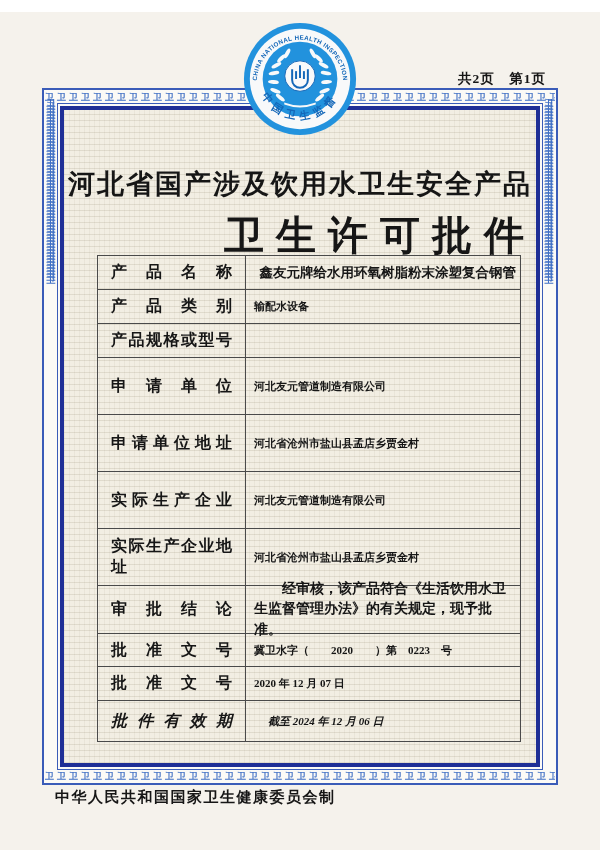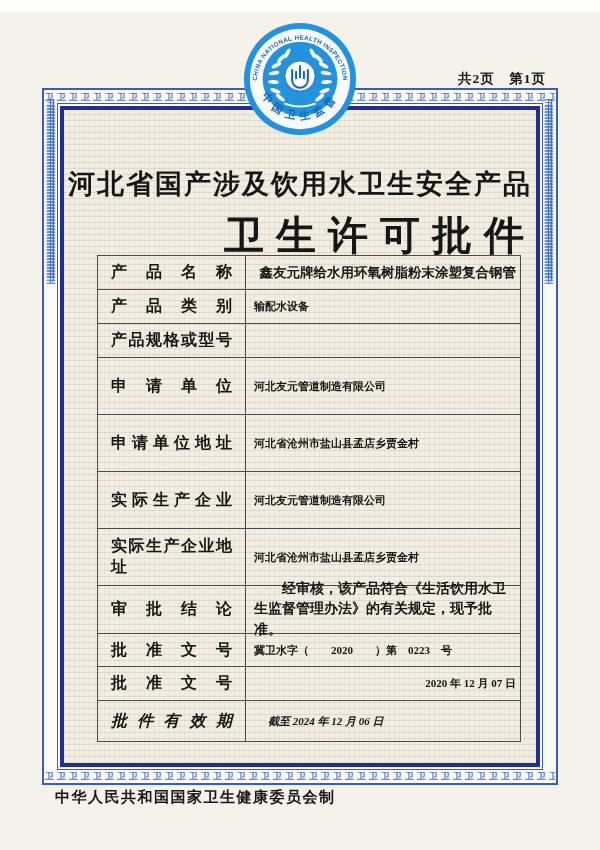--- a/index.html
+++ b/index.html
@@ -124,21 +124,21 @@
   .trow:nth-child(-n+3) { height: 34px; }
   .trow:nth-child(n+4):nth-child(-n+7) { height: 57px; }
   .trow:nth-child(8)  { height: 48px; }
   .trow:nth-child(9)  { height: 33px; }
   .trow:nth-child(10) { height: 34px; }
   .trow:nth-child(11) { height: 40px; }
 
   .trow:nth-child(1) .cell-value { font-size: 13.5px; text-align: right; }
   .trow:nth-child(8) .cell-value { font-size: 14px; }
   .trow:nth-child(8) .cell-value span { text-indent: 2em; line-height: 1.45; }
-  .trow:nth-child(10) .cell-value span { text-align: right; }
+  .trow:nth-child(10) .cell-value span { text-align: left; }
   .trow:nth-child(11) .cell-value { padding-left: 22px; }
 
   
   .footer {
     position: absolute;
     left: 55px; top: 788px;
     font-size: 15px;
     font-weight: bold;
     letter-spacing: 1.5px;
   }

